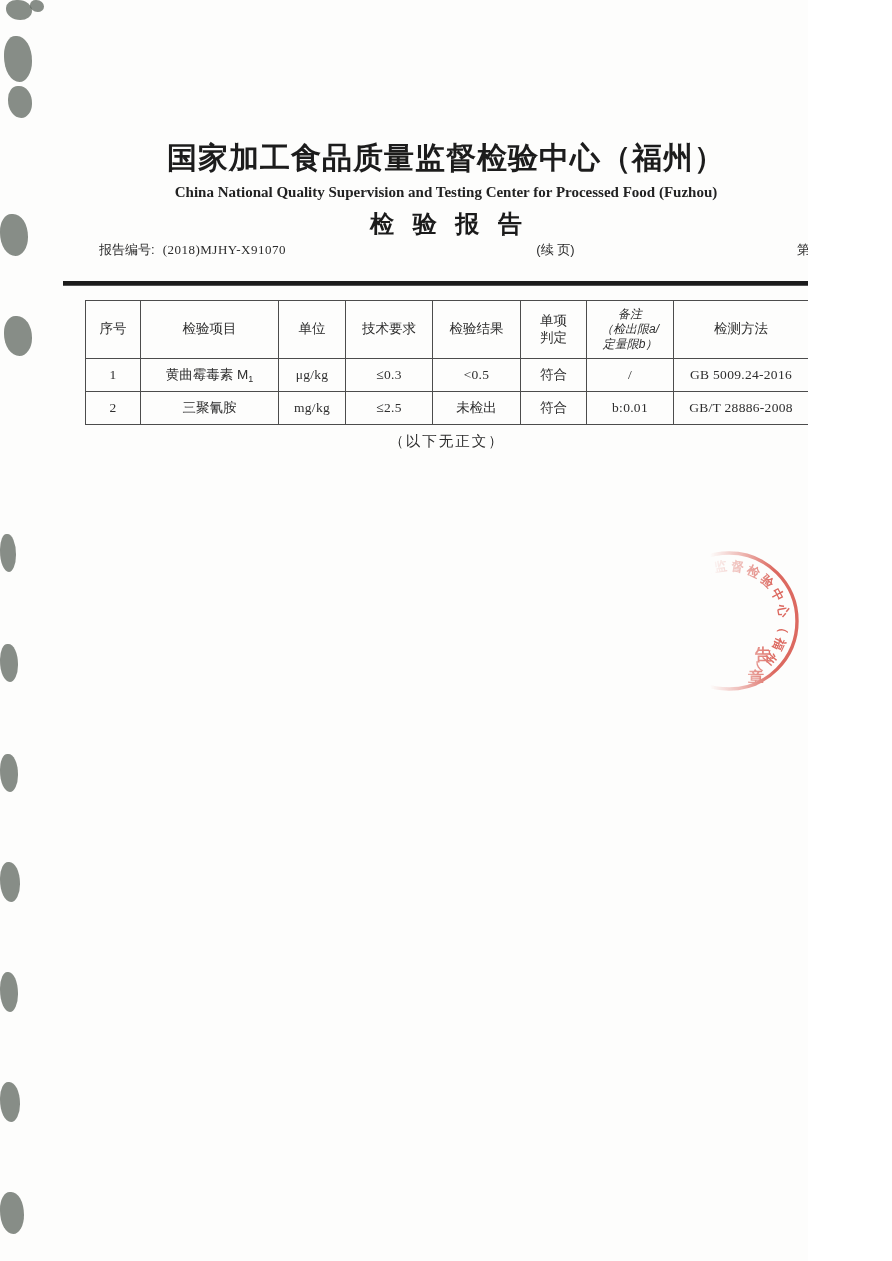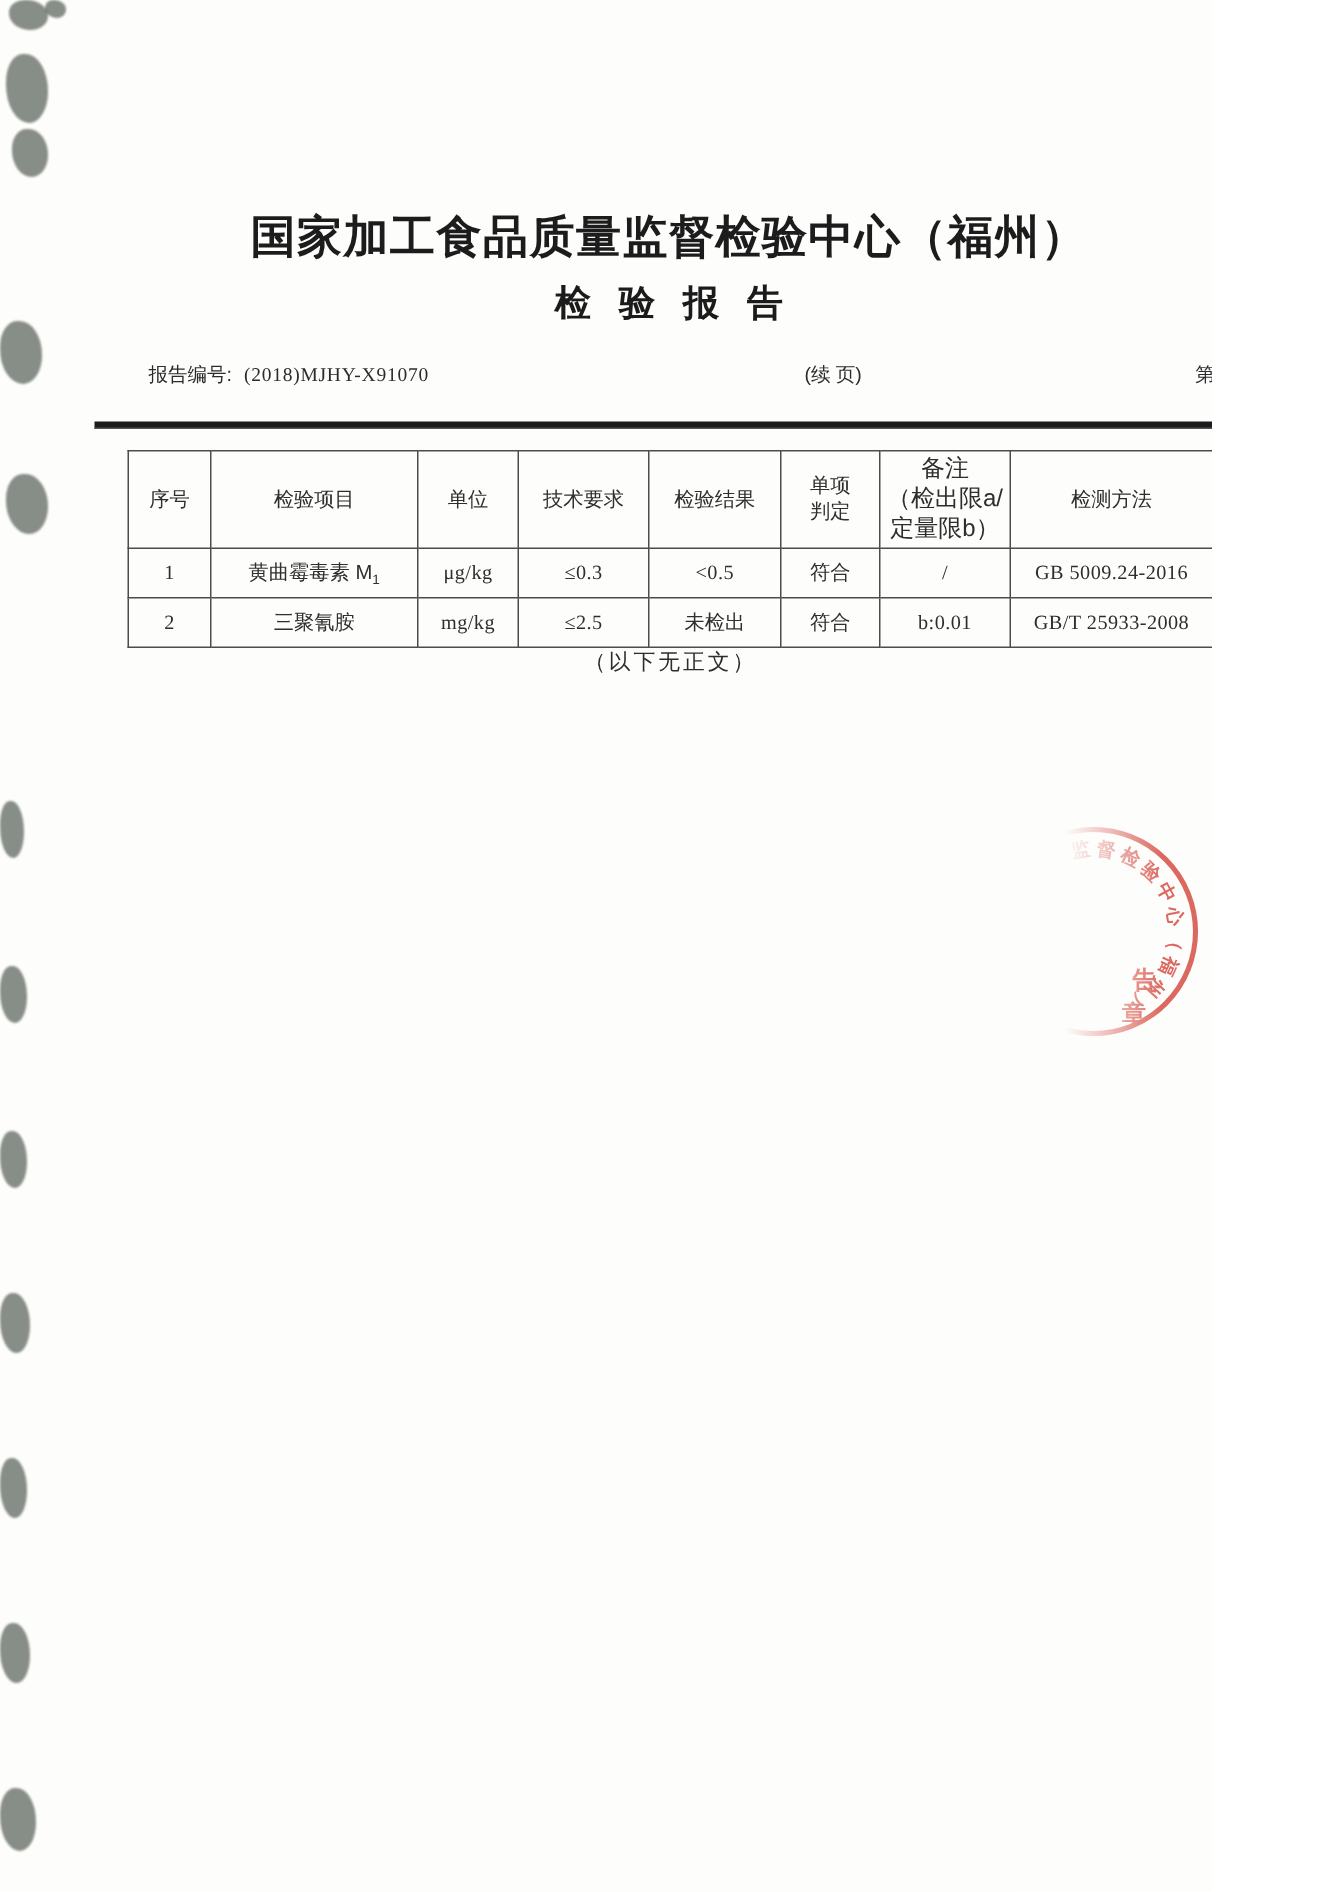--- a/index.html
+++ b/index.html
@@ -74,21 +74,21 @@
   }
   table.results td {
     border:1.4px solid #4c4c4c;
     text-align:center; vertical-align:middle;
     padding:2px 4px;
   }
   tr.hdr td { height:58px; line-height:1.25; }
   tr.data td { height:33px; }
   td.item-cell, td.method-cell { text-align:left; padding-left:9px; }
   .hdr-line { display:block; }
-  .remark-hdr { font-size:16px; line-height:1.3; }
+  .remark-hdr { font-size:12px; line-height:1.3;font-style:italic; }
   .latin { font-family:"Liberation Serif", serif; letter-spacing:0.3px; }
   sub.m-sub { font-size:9px; vertical-align:-3px; }
 
   .footer-note {
     position:absolute; left:63px; top:432px; width:768px;
     text-align:center; font-size:14.5px; color:#2d2d2d; letter-spacing:2px;
   }
 
   
   .stamp { position:absolute; left:630px; top:528px; width:200px; height:200px; }
@@ -114,20 +114,21 @@
   <div class="artifact" style="left:0;top:534px;width:16px;height:38px;"></div>
   <div class="artifact" style="left:0;top:644px;width:18px;height:38px;"></div>
   <div class="artifact" style="left:0;top:754px;width:18px;height:38px;"></div>
   <div class="artifact" style="left:0;top:862px;width:20px;height:40px;"></div>
   <div class="artifact" style="left:0;top:972px;width:18px;height:40px;"></div>
   <div class="artifact" style="left:0;top:1082px;width:20px;height:40px;"></div>
   <div class="artifact" style="left:0;top:1192px;width:24px;height:42px;"></div>
 
   <div class="header">
     <div class="title-cn">国家加工食品质量监督检验中心（福州）</div>
+    <div class="title-en">China National Quality Supervision and Testing Center for Processed Food (Fuzhou)</div>
     <div class="report-title-cn">检验报告</div>
   </div>
 
   <div class="info-row">
     <span class="info-left">
       <span>报告编号:</span><span class="report-no-value">(2018)MJHY-X91070</span>
     </span>
     <span class="info-center">(续 页)</span>
     <span class="info-right">第2页  共2页</span>
   </div>
@@ -174,21 +175,21 @@
       <td class="method-cell latin">GB 5009.24-2016</td>
     </tr>
     <tr class="data">
       <td class="latin">2</td>
       <td class="item-cell"><span>三聚氰胺</span><sub class="m-sub"></sub></td>
       <td class="latin">mg/kg</td>
       <td class="latin">≤2.5</td>
       <td>未检出</td>
       <td>符合</td>
       <td class="latin">b:0.01</td>
-      <td class="method-cell latin">GB/T 25933-2008</td>
+      <td class="method-cell latin">GB/T 28886-2008</td>
     </tr>
   </tbody>
     </table>
 
   <div class="footer-note">（以下无正文）</div>
 
   <div class="stamp">
     <svg id="stamp-svg" viewBox="0 0 200 200" style="color: rgb(217, 90, 80);">
       <defs>
         <linearGradient id="fadeG" x1="0" y1="0" x2="1" y2="0">

